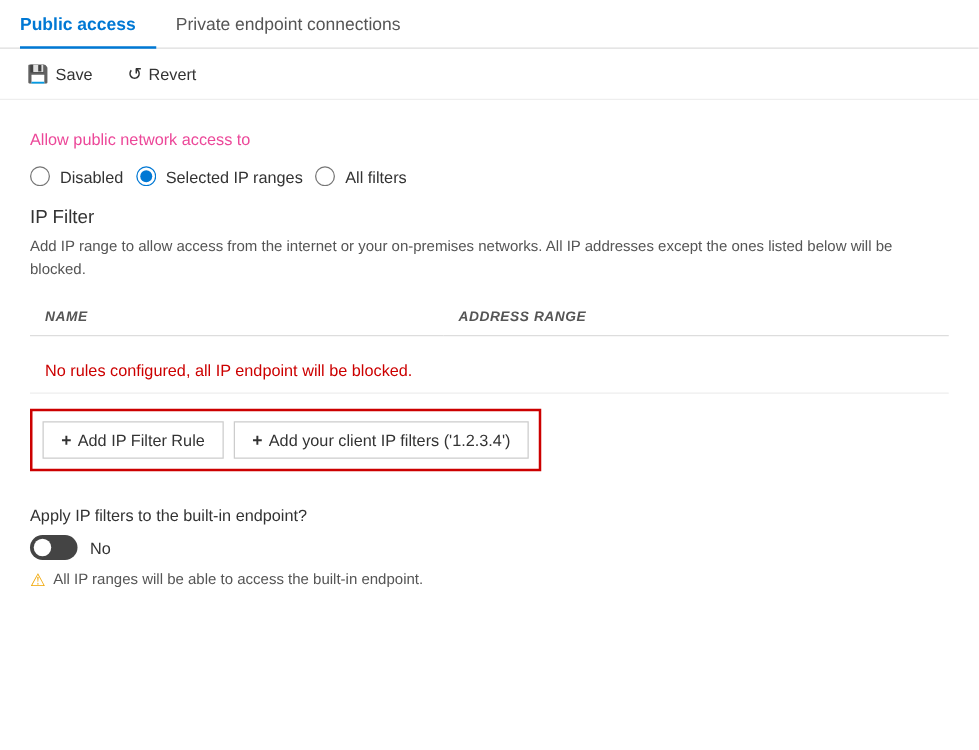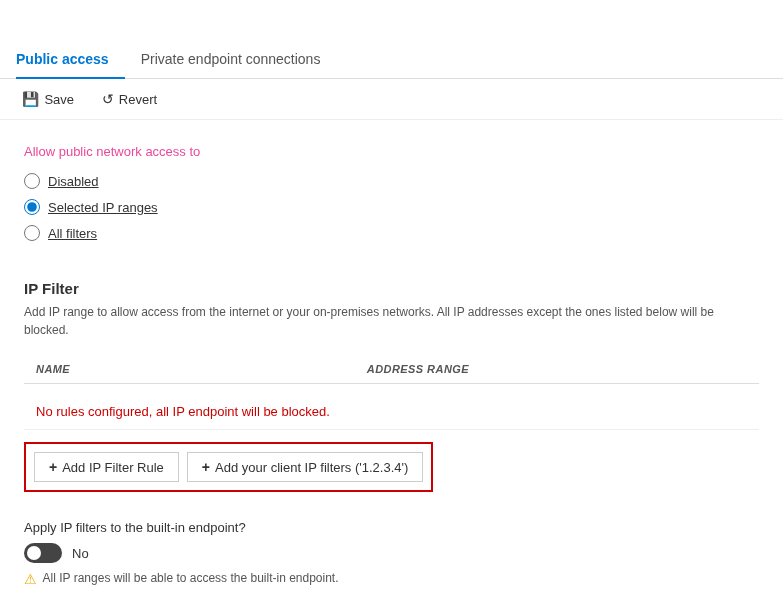--- a/index.html
+++ b/index.html
@@ -10,21 +10,20 @@
       background: #fff;
       width: 783px;
       min-height: 600px;
     }
 
     
     .tabs {
       display: flex;
       border-bottom: 1px solid #ddd;
       padding: 0 16px;
-      margin-top: 40px;
     }
     .tab {
       padding: 10px 16px 10px 0;
       margin-right: 16px;
       cursor: pointer;
       font-size: 14px;
       color: #555;
       border-bottom: 2px solid transparent;
       position: relative;
       top: 1px;
@@ -65,24 +64,23 @@
 
     .section-label {
       font-size: 13px;
       color: #ec4899;
       margin-bottom: 14px;
     }
 
     
     .radio-group {
       display: flex;
-      flex-direction: column;
+      flex-direction: row;
       gap: 10px;
-      margin-bottom: 39px;
-      text-decoration: underline;
+      margin-bottom: 16px;
     }
     .radio-item {
       display: flex;
       align-items: center;
       gap: 8px;
       cursor: pointer;
     }
     .radio-input {
       width: 16px;
       height: 16px;
@@ -90,21 +88,21 @@
       cursor: pointer;
     }
     .radio-label {
       font-size: 13px;
       color: #333;
     }
 
     
     .ip-filter-title {
       font-size: 15px;
-      font-weight: 700;
+      font-weight: 400;
       color: #333;
       margin-bottom: 6px;
     }
     .ip-filter-desc {
       font-size: 12px;
       color: #555;
       margin-bottom: 16px;
       line-height: 1.5;
     }
 

